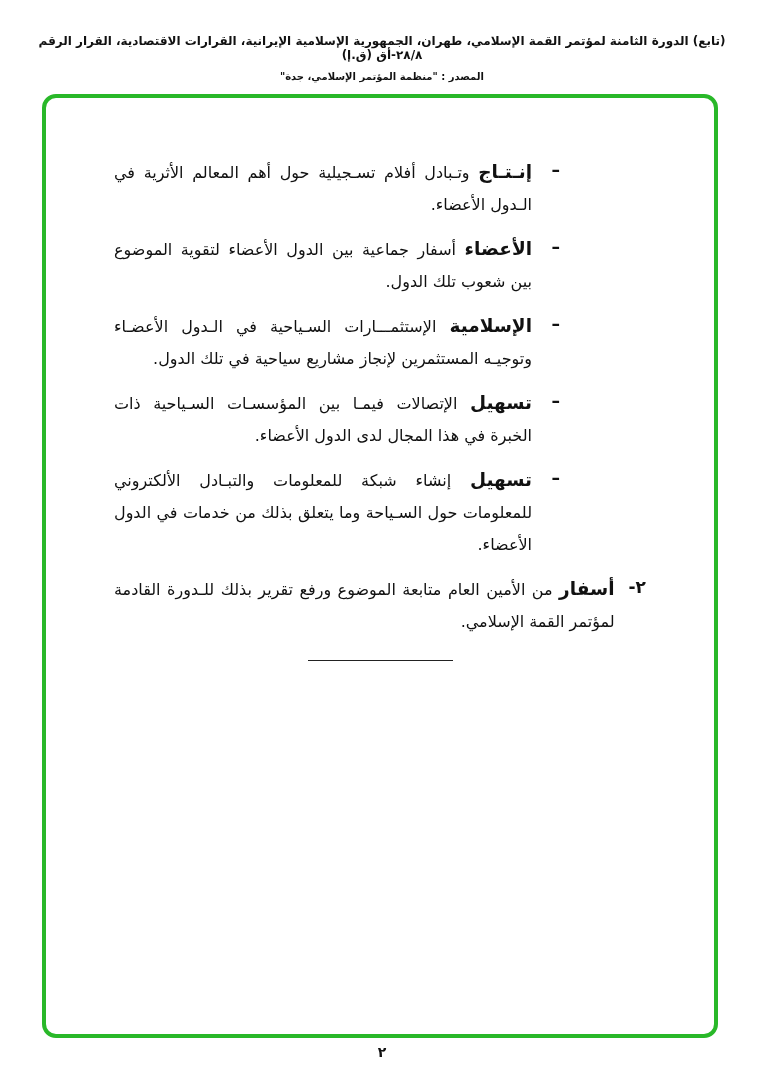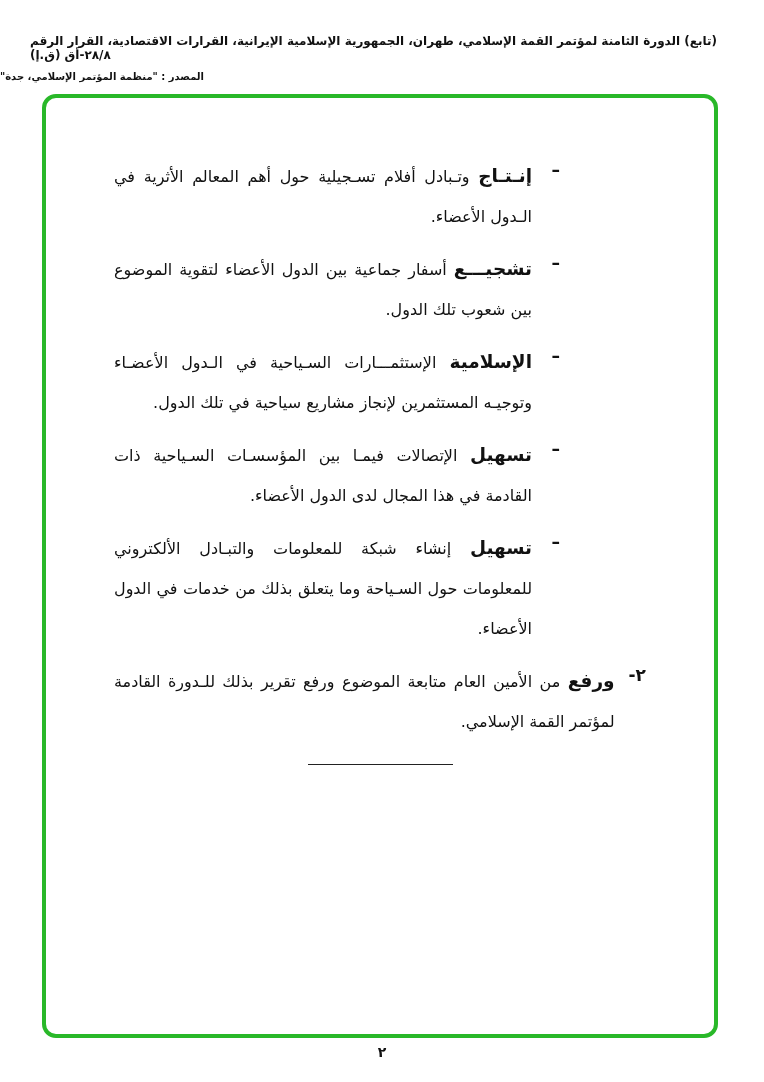--- a/index.html
+++ b/index.html
@@ -8,21 +8,21 @@
     background: #ffffff;
     font-family: "DejaVu Sans", sans-serif;
     color: #111;
     position: relative;
     overflow: hidden;
   }
   .header {
     position: absolute;
     top: 34px; left: 0;
     width: 100%;
-    text-align: left;
+    text-align: center;
     direction: rtl;
   }
   .header-line1 {
     font-size: 12px;
     font-weight: bold;
     padding: 0 30px;
   }
   .header-line2 {
     font-size: 10px;
     font-weight: bold;
@@ -49,21 +49,21 @@
   .dash {
     flex: 0 0 auto;
     width: 16px;
     margin-left: 12px;
     font-weight: bold;
     font-size: 17px;
     line-height: 28px;
   }
   .bullet p, .numbered p {
     font-size: 16px;
-    line-height: 40px;
+    line-height: 32px;
     text-align: justify;
   }
   .lead {
     font-weight: bold;
     font-size: 18.5px;
   }
   .numbered {
     display: flex;
     align-items: flex-start;
     margin-bottom: 8px;
@@ -100,41 +100,41 @@
 <div class="frame">
   <div class="content">
 
     <div class="bullet">
       <span class="dash">–</span>
       <p><span class="lead">إنـتـاج</span><span> وتـبادل أفلام تسـجيلية حول أهم المعالم الأثرية في الـدول الأعضاء.</span></p>
     </div>
 
     <div class="bullet">
       <span class="dash">–</span>
-      <p><span class="lead">تشجيـــع</span><span> أسفار جماعية بين الدول الأعضاء لتقوية الموضوع بين شعوب تلك الدول.</span></p>
+      <p><span class="lead">الأعضاء</span><span> أسفار جماعية بين الدول الأعضاء لتقوية الموضوع بين شعوب تلك الدول.</span></p>
     </div>
 
     <div class="bullet">
       <span class="dash">–</span>
       <p><span class="lead">الإسلامية</span><span> الإستثمـــارات السـياحية في الـدول الأعضـاء وتوجيـه المستثمرين لإنجاز مشاريع سياحية في تلك الدول.</span></p>
     </div>
 
     <div class="bullet">
       <span class="dash">–</span>
-      <p><span class="lead">تسهيل</span><span> الإتصالات فيمـا بين المؤسسـات السـياحية ذات القادمة في هذا المجال لدى الدول الأعضاء.</span></p>
+      <p><span class="lead">تسهيل</span><span> الإتصالات فيمـا بين المؤسسـات السـياحية ذات الخبرة في هذا المجال لدى الدول الأعضاء.</span></p>
     </div>
 
     <div class="bullet">
       <span class="dash">–</span>
       <p><span class="lead">تسهيل</span><span> إنشاء شبكة للمعلومات والتبـادل الألكتروني للمعلومات حول السـياحة وما يتعلق بذلك من خدمات في الدول الأعضاء.</span></p>
     </div>
 
     <div class="numbered">
       <span class="num">٢-</span>
-      <p><span class="lead">ورفع</span><span> من الأمين العام متابعة الموضوع ورفع تقرير بذلك للـدورة القادمة لمؤتمر القمة الإسلامي.</span></p>
+      <p><span class="lead">أسفار</span><span> من الأمين العام متابعة الموضوع ورفع تقرير بذلك للـدورة القادمة لمؤتمر القمة الإسلامي.</span></p>
     </div>
 
     <div class="divider"></div>
 
   </div>
 </div>
 
 <div class="page-number">٢</div>
 
 </body></html>

